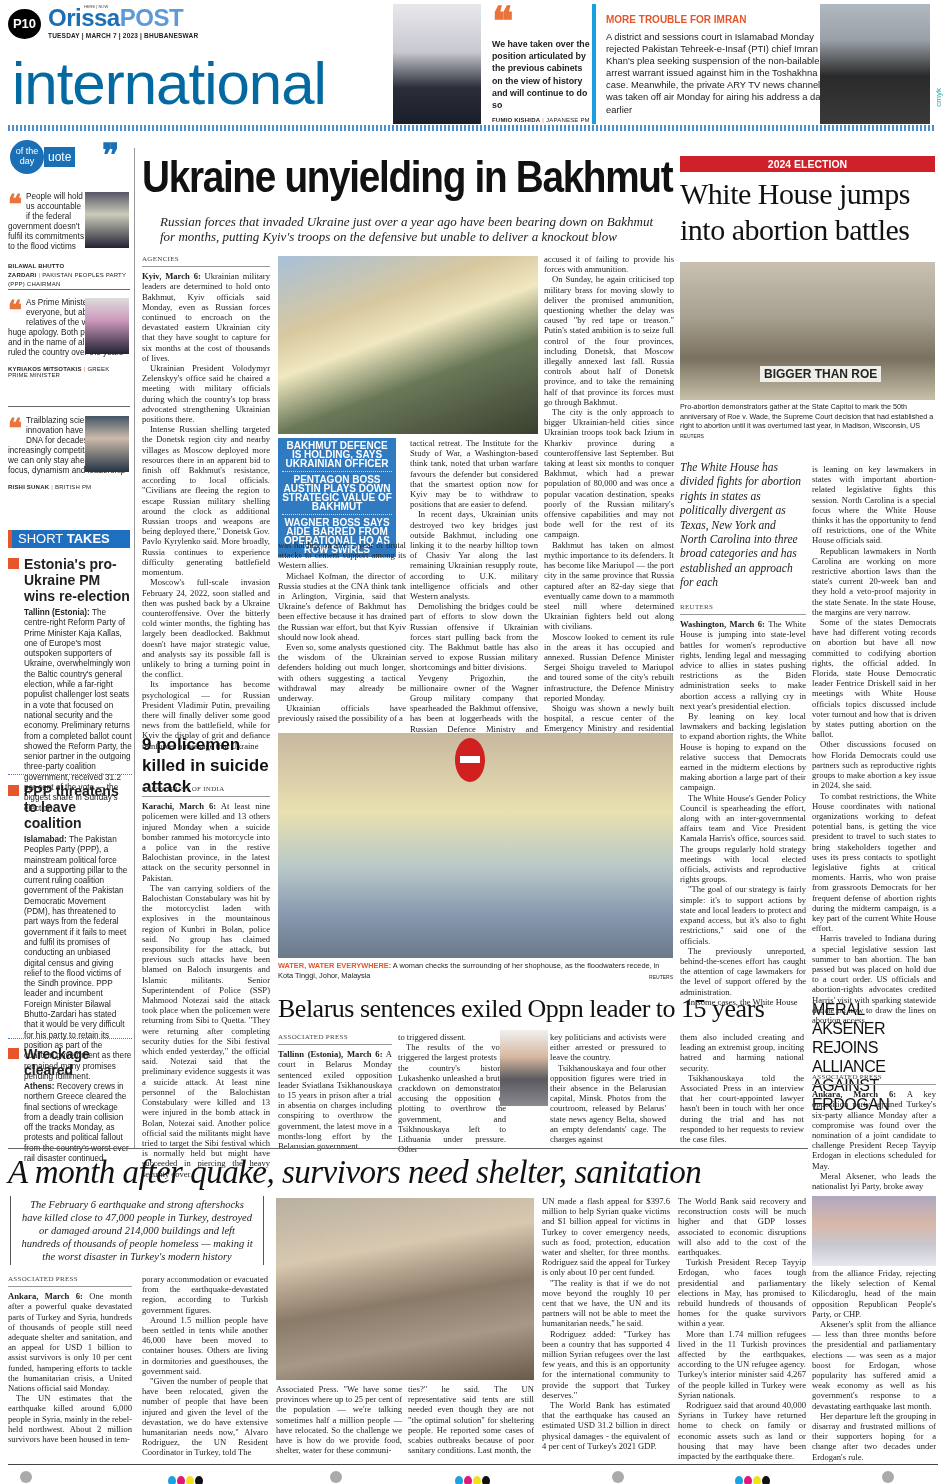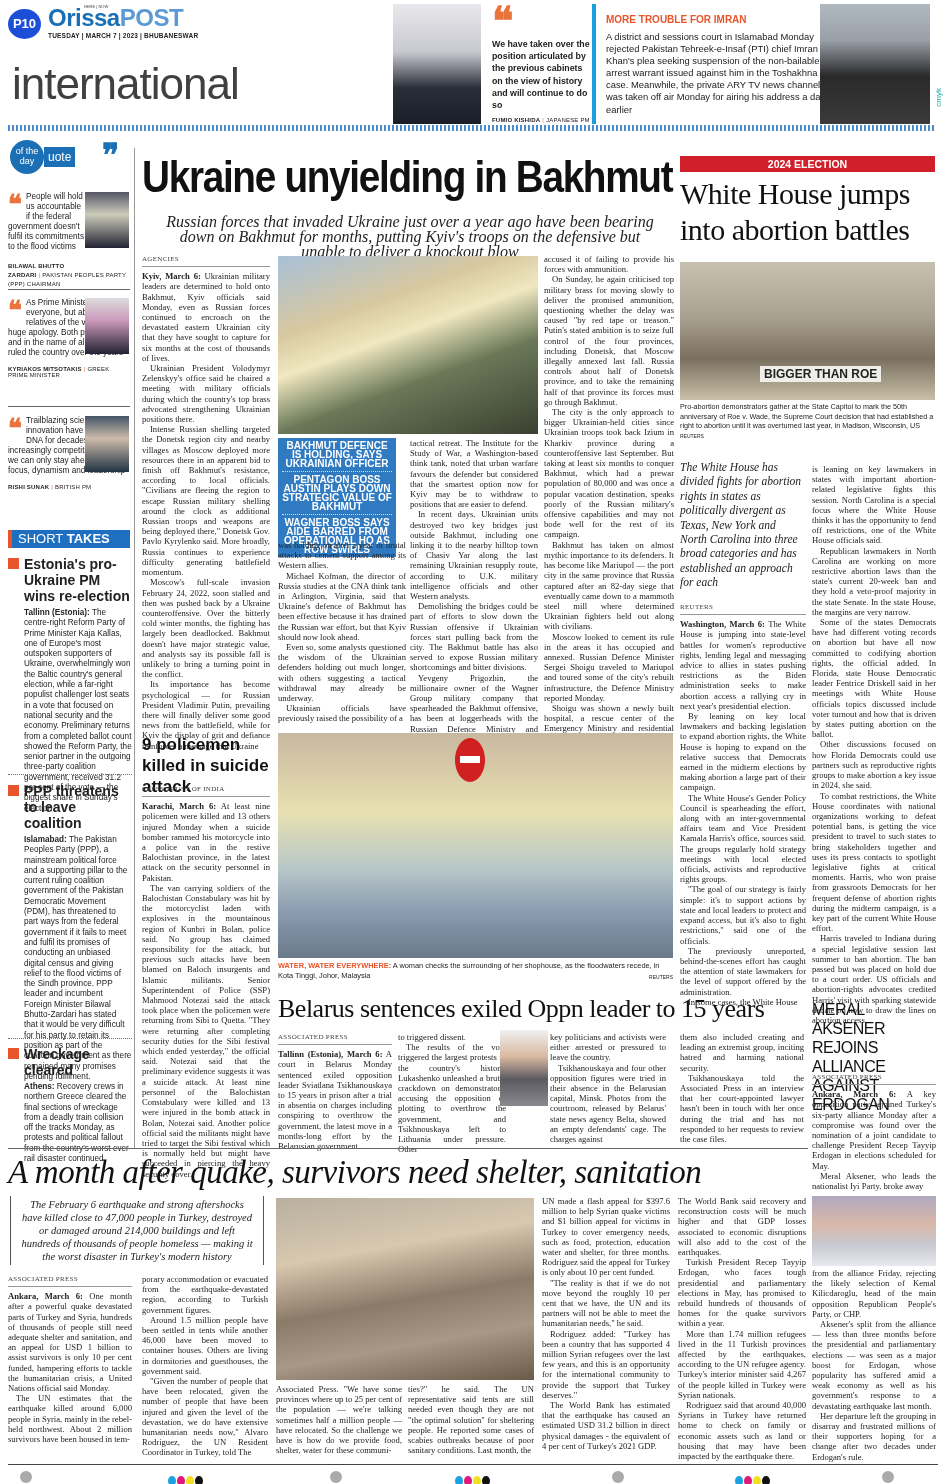--- a/index.html
+++ b/index.html
@@ -23,27 +23,27 @@
 .attrib{font-family:"Liberation Sans",sans-serif;font-size:6px;letter-spacing:.2px;margin-top:6px}
 .attrib b{font-weight:bold}
 .attrib .bar{color:#e8743b;margin:0 2px}
 .reg{width:12px;height:12px;border-radius:50%;background:#aaa}
 .cmyk span{display:inline-block;width:8px;height:10px;border-radius:50%;margin-right:1px}
 </style>
 </head>
 <body>
 
 <div class="abs" style="left:0;top:0;width:390px;height:132px">
-  <div class="abs sans" style="left:8px;top:9px;width:33px;height:30px;border-radius:50%;background:#1d4ed8;color:#fff;font-weight:bold;font-size:13px;line-height:30px;text-align:center">P10</div>
+  <div class="abs sans" style="left:8px;top:9px;width:33px;height:30px;border-radius:50%;background:#000000;color:#fff;font-weight:bold;font-size:13px;line-height:30px;text-align:center">P10</div>
   <div class="abs sans" style="left:84px;top:4px;font-size:4px;color:#444">HERE | NOW</div>
   <div class="abs sans" style="left:48px;top:4px;font-size:24px;font-weight:bold;letter-spacing:-.5px">
     <span style="color:#1a6fb5">Orissa</span><span style="color:#5b9ad5">POST</span>
   </div>
   <div class="abs sans" style="left:48px;top:32px;font-size:6.5px;font-weight:bold;letter-spacing:.2px;color:#222">TUESDAY | MARCH 7 | 2023 | BHUBANESWAR</div>
-  <div class="abs sans" style="left:12px;top:44px;font-size:44px;font-weight:normal;color:#404040;line-height:80px;letter-spacing:-1px">international</div>
+  <div class="abs sans" style="left:12px;top:44px;font-size:60px;font-weight:normal;color:#0369a1;line-height:80px;letter-spacing:-1px">international</div>
 </div>
 
 <div class="abs photo" style="left:393px;top:4px;width:88px;height:120px;background:linear-gradient(180deg,#e8e8ec 0,#c8c8d0 40%,#2a2e38 70%,#1a1e28)"></div>
 <div class="abs" style="left:492px;top:6px;width:100px">
   <div class="quote-mark" style="font-size:40px;line-height:30px">❝</div>
   <div class="sans" style="font-size:8.8px;line-height:12.2px;font-weight:bold;color:#222;margin-top:2px">We have taken over the position articulated by the previous cabinets on the view of history and will continue to do so</div>
   <div class="attrib"><b>FUMIO KISHIDA</b><span class="bar">|</span><span>JAPANESE PM</span></div>
 </div>
 <div class="abs" style="left:592px;top:4px;width:4px;height:120px;background:#1a9ee0"></div>
 <div class="abs" style="left:606px;top:14px;width:220px">
@@ -105,21 +105,21 @@
 <div class="abs dotsep" style="left:8px;top:1038px;width:124px;margin:0"></div>
 <div class="abs" style="left:8px;top:1046px;width:124px">
   <div class="st-head" style="display:flex">
       <span class="bullet" style="margin-top:2px;flex:none"></span>
       <span>Wreckage cleared</span>
     </div>
   <div class="st-body" style="padding-left:16px;margin-top:4px"><b>Athens:</b><span> Recovery crews in northern Greece cleared the final sections of wreckage from a deadly train collision off the tracks Monday, as protests and political fallout from the country's worst ever rail disaster continued.</span></div>
 </div>
 
 <div class="abs sans" style="left:142px;top:150px;width:536px;font-size:45px;font-weight:bold;line-height:54px;letter-spacing:-1.5px;color:#111;text-align:center;transform:scaleX(.86);transform-origin:left;white-space:nowrap">Ukraine unyielding in Bakhmut</div>
-<div class="abs serif" style="left:160px;top:214px;width:500px;font-size:16px;line-height:15px;font-style:italic;text-align:center;color:#222">Russian forces that invaded Ukraine just over a year ago have been bearing down on Bakhmut for months, putting Kyiv's troops on the defensive but unable to deliver a knockout blow</div>
+<div class="abs serif" style="left:160px;top:214px;width:500px;font-size:13px;line-height:15px;font-style:italic;text-align:left;color:#222">Russian forces that invaded Ukraine just over a year ago have been bearing down on Bakhmut for months, putting Kyiv's troops on the defensive but unable to deliver a knockout blow</div>
 
 <div class="abs body-text" style="left:142px;top:254px;width:128px">
   <div class="agency">AGENCIES</div>
   <p class="first"><span class="dateline">Kyiv, March 6:</span><span> Ukrainian military leaders are determined to hold onto Bakhmut, Kyiv officials said Monday, even as Russian forces continued to encroach on the devastated eastern Ukrainian city that they have sought to capture for six months at the cost of thousands of lives.</span></p>
   <p>Ukrainian President Volodymyr Zelenskyy's office said he chaired a meeting with military officials during which the country's top brass advocated strengthening Ukrainian positions there.</p>
   <p>Intense Russian shelling targeted the Donetsk region city and nearby villages as Moscow deployed more resources there in an apparent bid to finish off Bakhmut's resistance, according to local officials. "Civilians are fleeing the region to escape Russian military shelling around the clock as additional Russian troops and weapons are being deployed there," Donetsk Gov. Pavlo Kyrylenko said. More broadly, Russia continues to experience difficulty generating battlefield momentum.</p>
   <p>Moscow's full-scale invasion February 24, 2022, soon stalled and then was pushed back by a Ukraine counteroffensive. Over the bitterly cold winter months, the fighting has largely been deadlocked. Bakhmut doesn't have major strategic value, and analysts say its possible fall is unlikely to bring a turning point in the conflict.</p>
   <p>Its importance has become psychological — for Russian President Vladimir Putin, prevailing there will finally deliver some good news from the battlefield, while for Kyiv the display of grit and defiance reinforces a message that Ukraine</p>
 </div>
 
@@ -174,21 +174,21 @@
 <div class="abs sans" style="left:680px;top:402px;width:258px;font-size:7.2px;line-height:9.6px;color:#222">
   <span>Pro-abortion demonstrators gather at the State Capitol to mark the 50th anniversary of Roe v. Wade, the Supreme Court decision that had established a right to abortion until it was overturned last year, in Madison, Wisconsin, US</span> <span style="font-size:5px">REUTERS</span>
 </div>
 <div class="abs serif" style="left:680px;top:460px;width:125px;font-size:11.5px;line-height:14.4px;font-style:italic;text-align:left;color:#222">The White House has divided fights for abortion rights in states as politically divergent as Texas, New York and North Carolina into three broad categories and has established an approach for each</div>
 <div class="abs body-text" style="left:680px;top:602px;width:126px">
   <div class="agency">REUTERS</div>
   <p class="first"><span class="dateline">Washington, March 6:</span><span> The White House is jumping into state-level battles for women's reproductive rights, lending legal and messaging advice to allies in states pushing restrictions as the Biden administration seeks to make abortion access a rallying cry in next year's presidential election.</span></p>
   <p>By leaning on key local lawmakers and backing legislation to expand abortion rights, the White House is hoping to expand on the relative success that Democrats earned in the midterm elections by making abortion a large part of their campaign.</p>
   <p>The White House's Gender Policy Council is spearheading the effort, along with an inter-governmental affairs team and Vice President Kamala Harris's office, sources said. The groups regularly hold strategy meetings with local elected officials, activists and reproductive rights groups.</p>
   <p>"The goal of our strategy is fairly simple: it's to support actions by state and local leaders to protect and expand access, but it's also to fight restrictions," said one of the officials.</p>
-  <p>The previously unreported, behind-the-scenes effort has caught the attention of state lawmakers for the level of support offered by the administration.</p>
+  <p>The previously unreported, behind-the-scenes effort has caught the attention of cage lawmakers for the level of support offered by the administration.</p>
   <p>In some cases, the White House</p>
 </div>
 <div class="abs body-text" style="left:812px;top:464px;width:124px">
   <p class="first">is leaning on key lawmakers in states with important abortion-related legislative fights this session. North Carolina is a special focus where the White House thinks it has the opportunity to fend off restrictions, one of the White House officials said.</p>
   <p>Republican lawmakers in North Carolina are working on more restrictive abortion laws than the state's current 20-week ban and they hold a veto-proof majority in the state Senate. In the state House, the margins are very narrow.</p>
   <p>Some of the states Democrats have had different voting records on abortion but have all now committed to codifying abortion rights, the official added. In Florida, state House Democratic leader Fentrice Driskell said in her meetings with White House officials topics discussed include voter turnout and how that is driven by states putting abortion on the ballot.</p>
   <p>Other discussions focused on how Florida Democrats could use partners such as reproductive rights groups to make abortion a key issue in 2024, she said.</p>
   <p>To combat restrictions, the White House coordinates with national organizations working to defeat potential bans, is getting the vice president to travel to such states to bring stakeholders together and uses its press contacts to spotlight legislative fights at critical moments. Harris, who won praise from grassroots Democrats for her frequent defense of abortion rights during the midterm campaign, is a key part of the current White House effort.</p>
   <p>Harris traveled to Indiana during a special legislative session last summer to ban abortion. The ban passed but was placed on hold due to a court order. US officials and abortion-rights advocates credited Harris' visit with sparking statewide debate on how to draw the lines on abortion access.</p>
 </div>

